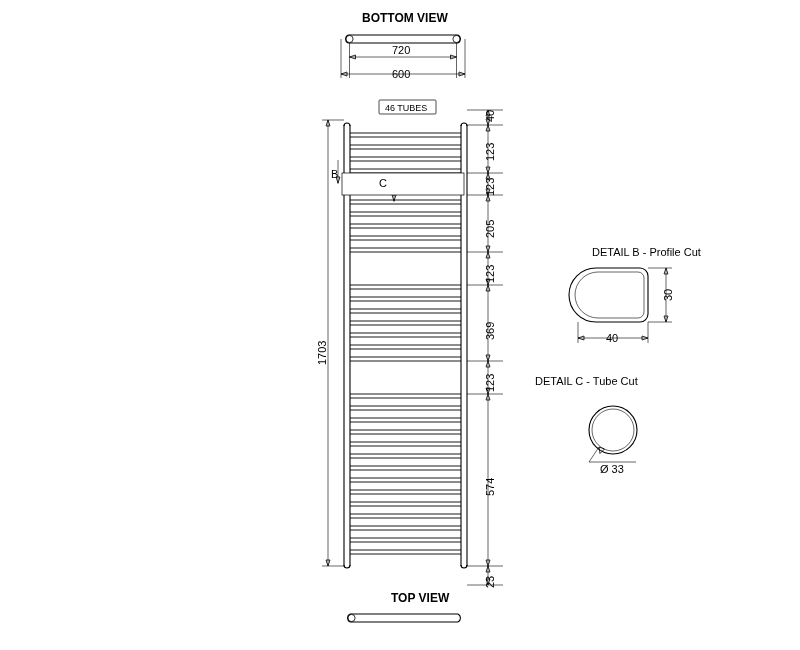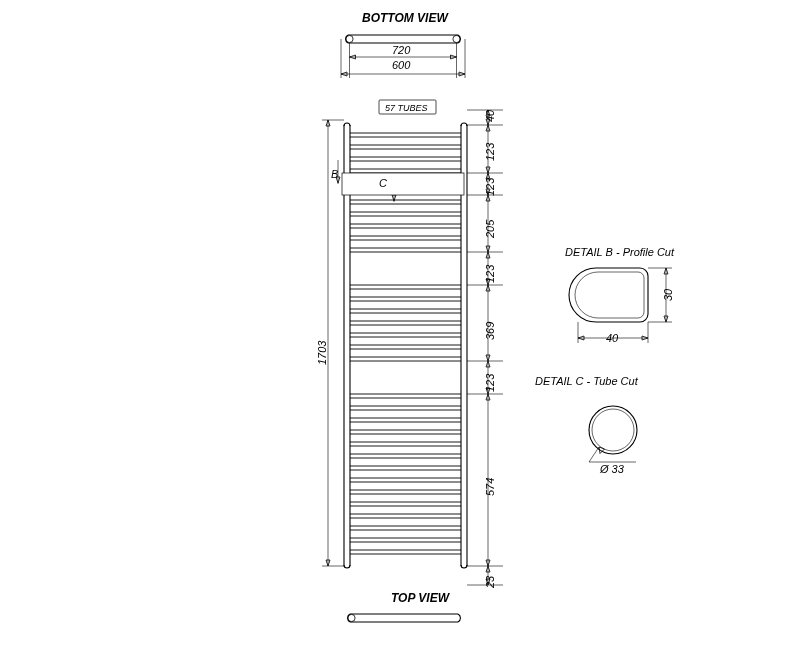--- a/index.html
+++ b/index.html
@@ -14,21 +14,20 @@
     font-family: "Liberation Sans", sans-serif;
     color: #000000;
     overflow: hidden;
   }
   #stage {
     position: absolute;
     left: 0;
     top: 0;
     width: 800px;
     height: 650px;
-    font-style: italic;
   }
   .lbl {
     position: absolute;
     font-size: 11px;
     line-height: 12px;
     color: #000;
     white-space: nowrap;
   }
   .lbl.big {
     font-size: 12px;
@@ -298,23 +297,23 @@
       <line class="ln-thin" x1="589" y1="462" x2="636" y2="462"></line>
       <path class="ln" d="M 599 447 l 1 6.5 l 4.5 -4.5 z" fill="#000"></path>
     </g>
 
   </svg>
 
   <div class="lbl big" style="left:362px; top:12px; width:96px;" class2="center">BOTTOM VIEW</div>
 
   <div class="lbl mid" style="left:392px; top:44px;">720</div>
 
-  <div class="lbl mid" style="left:392px; top:59px;">600</div>
-
-  <div class="lbl small" style="left:385px; top:102px;">57 TUBES</div>
+  <div class="lbl mid" style="left:392px; top:68px;">600</div>
+
+  <div class="lbl small" style="left:385px; top:102px;">46 TUBES</div>
 
   <div class="lbl mid vert" style="left:316px; top:365px;">1703</div>
 
   <div class="lbl mid" style="left:331px; top:168px;">B</div>
   <div class="lbl mid" style="left:379px; top:177px;">C</div>
 
   <div class="lbl mid vert" style="left:484px; top:122px;">40</div>
 
   <div class="lbl mid vert" style="left:484px; top:161px;">123</div>
 
@@ -327,21 +326,21 @@
   <div class="lbl mid vert" style="left:484px; top:340px;">369</div>
 
   <div class="lbl mid vert" style="left:484px; top:392px;">123</div>
 
   <div class="lbl mid vert" style="left:484px; top:496px;">574</div>
 
   <div class="lbl mid vert" style="left:484px; top:588px;">23</div>
 
   <div class="lbl big" style="left:391px; top:592px;">TOP VIEW</div>
 
-  <div class="lbl mid" style="left:565px; top:246px;">DETAIL B - Profile Cut</div>
+  <div class="lbl mid" style="left:592px; top:246px;">DETAIL B - Profile Cut</div>
 
   <div class="lbl mid" style="left:606px; top:332px;">40</div>
   <div class="lbl mid vert" style="left:662px; top:301px;">30</div>
 
   <div class="lbl mid" style="left:535px; top:375px;">DETAIL C - Tube Cut</div>
 
   <div class="lbl mid" style="left:600px; top:463px;">Ø 33</div>
 
 </div>
 

